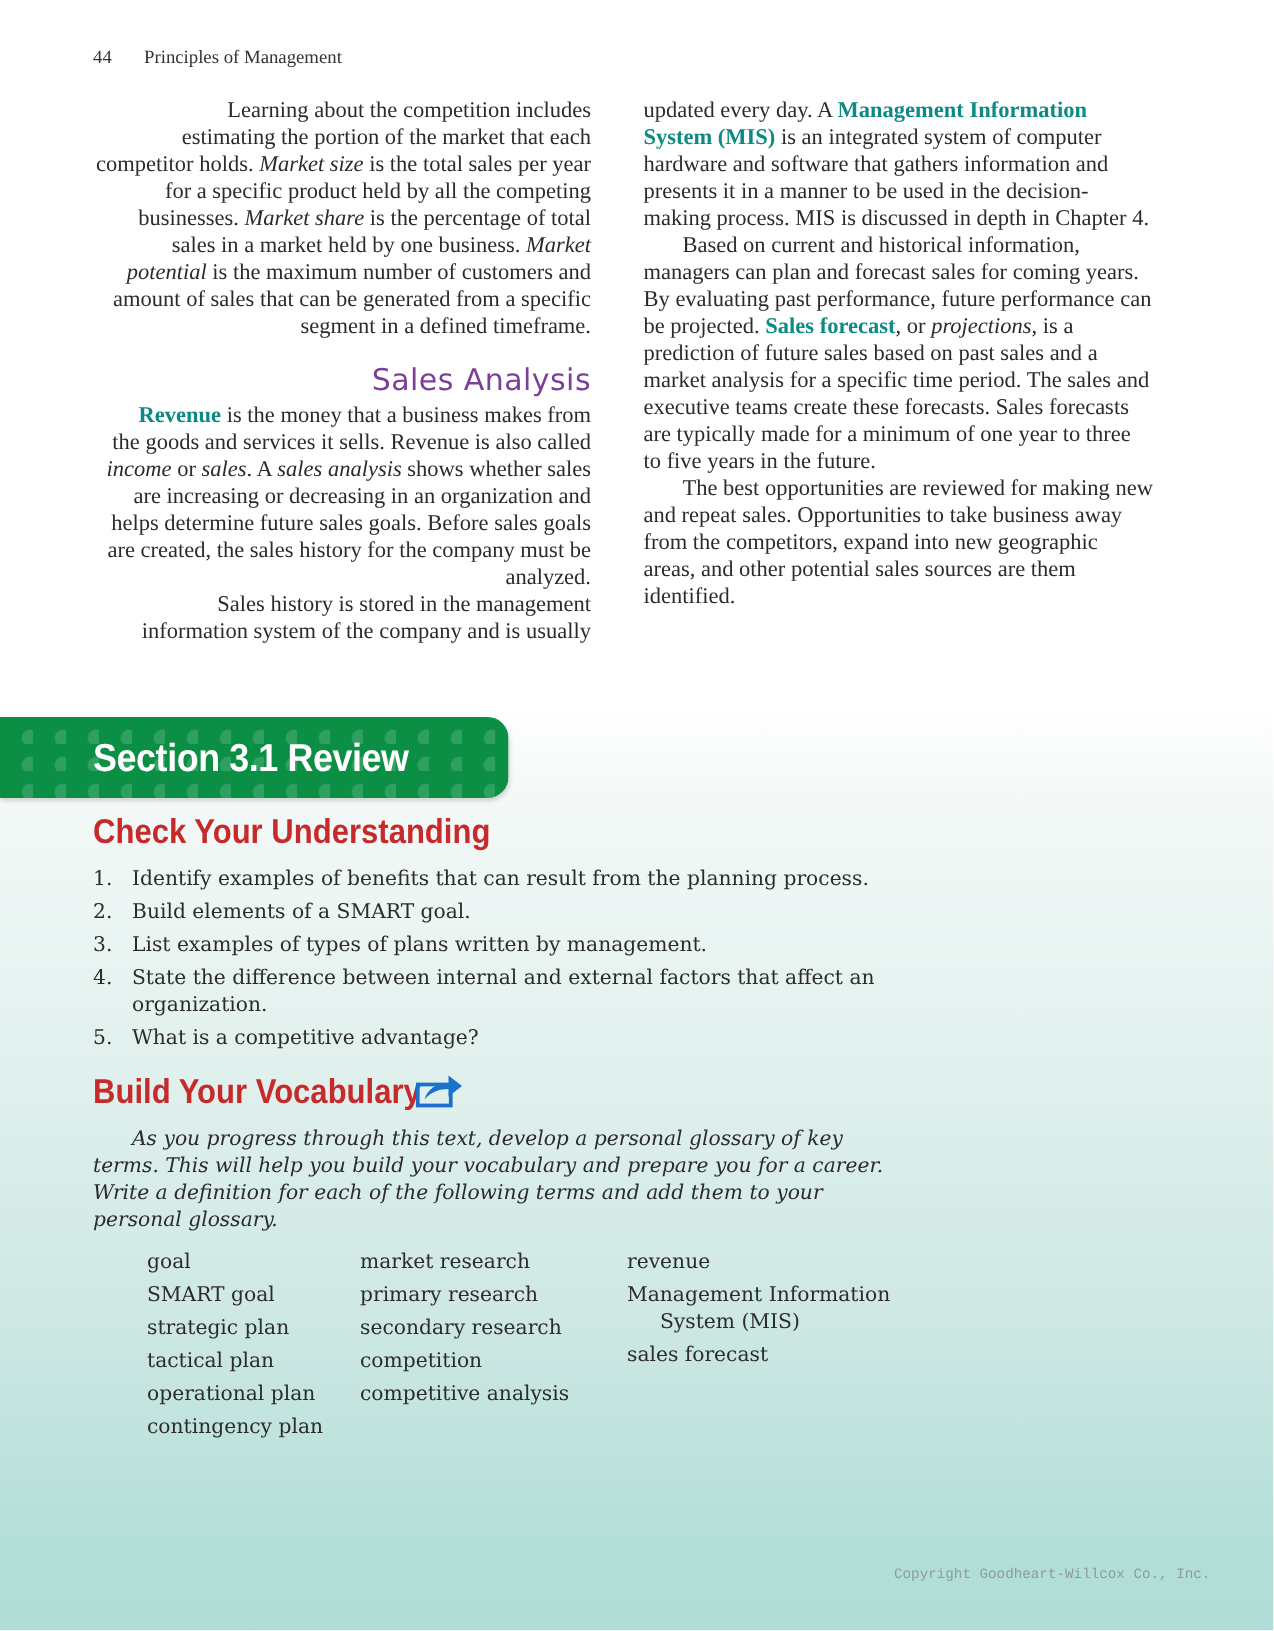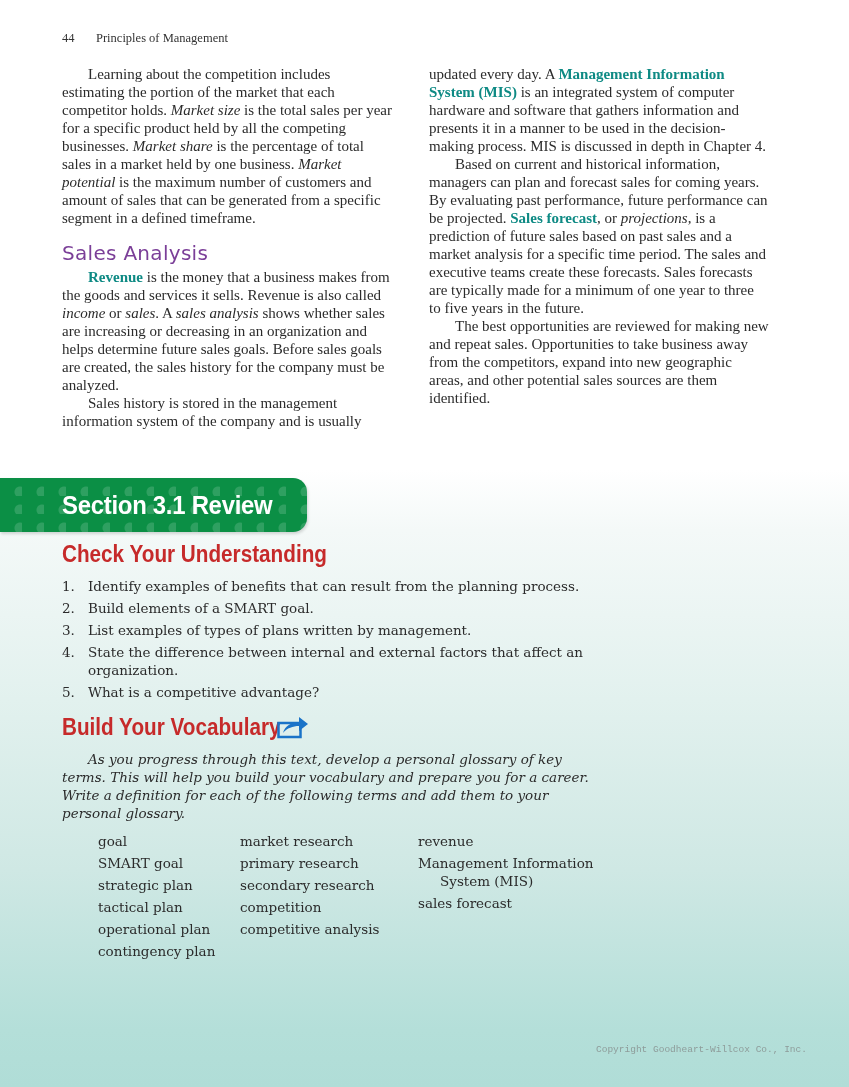--- a/index.html
+++ b/index.html
@@ -15,31 +15,31 @@
     }
     .running-head {
       position: absolute; left: 62px; top: 31px;
       font-family: "Liberation Serif", serif; font-size: 12.5px; color: #333;
     }
     .running-head .pg { display: inline-block; width: 34px; }
     .col {
       position: absolute; top: 65px;
       font-family: "Liberation Serif", serif; font-size: 15px; line-height: 18px; color: #2b2b2b;
     }
-    .col.left { left: 62px; width: 332px; }
+    .col.left { left: 62px; width: 332px; text-align: right; }
     .col.right { left: 429px; width: 340px; }
     .col p { margin: 0; }
     .indent { text-indent: 26px; }
     .term { color: #0e8a84; font-weight: bold; }
     .h2-purple {
       font-family: "DejaVu Sans", sans-serif; color: #7b3f98; font-size: 20px;
       margin: 13px 0 2px 0; line-height: 26px; letter-spacing: 0.3px;
     }
     .banner {
-      position: absolute; left: 0; top: 478px; width: 307px; height: 54px;
+      position: absolute; left: 0; top: 478px; width: 339px; height: 54px;
       background: radial-gradient(circle at 20px 14px, rgba(255,255,255,0.15) 5px, transparent 6px) 0 0/22px 18px, #0b8f45;
       border-radius: 0 14px 14px 0;
       box-shadow: 1px 2px 3px rgba(0,0,0,0.15);
     }
     .banner-title {
       position: absolute; left: 62px; top: 12px;
       font-family: "Liberation Sans", sans-serif; font-weight: bold; font-size: 26px; color: #ffffff;
       letter-spacing: -0.3px; transform: scaleX(0.92); transform-origin: left;
     }
     .h2-red {

